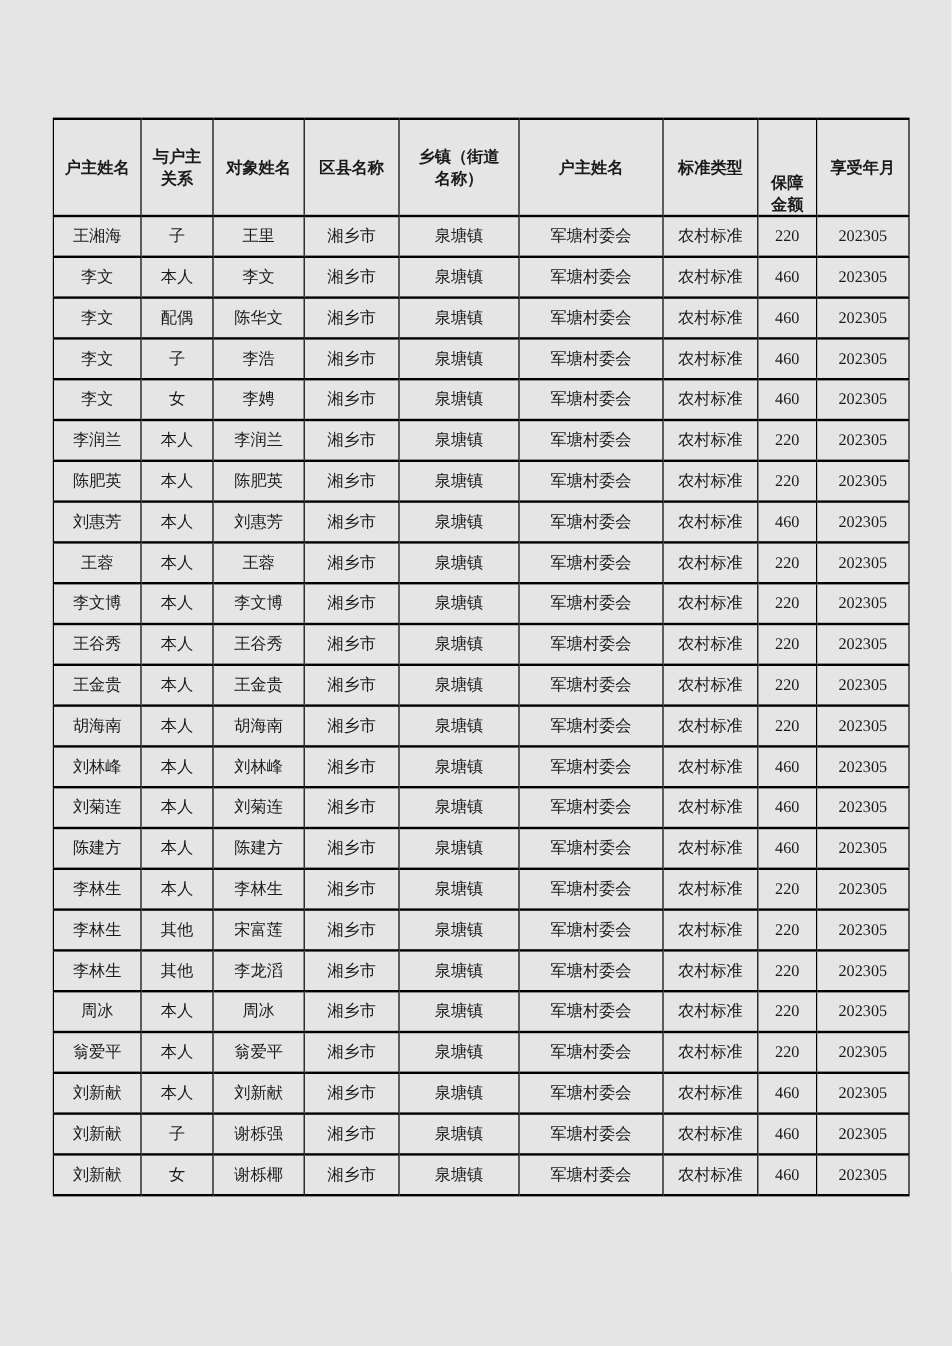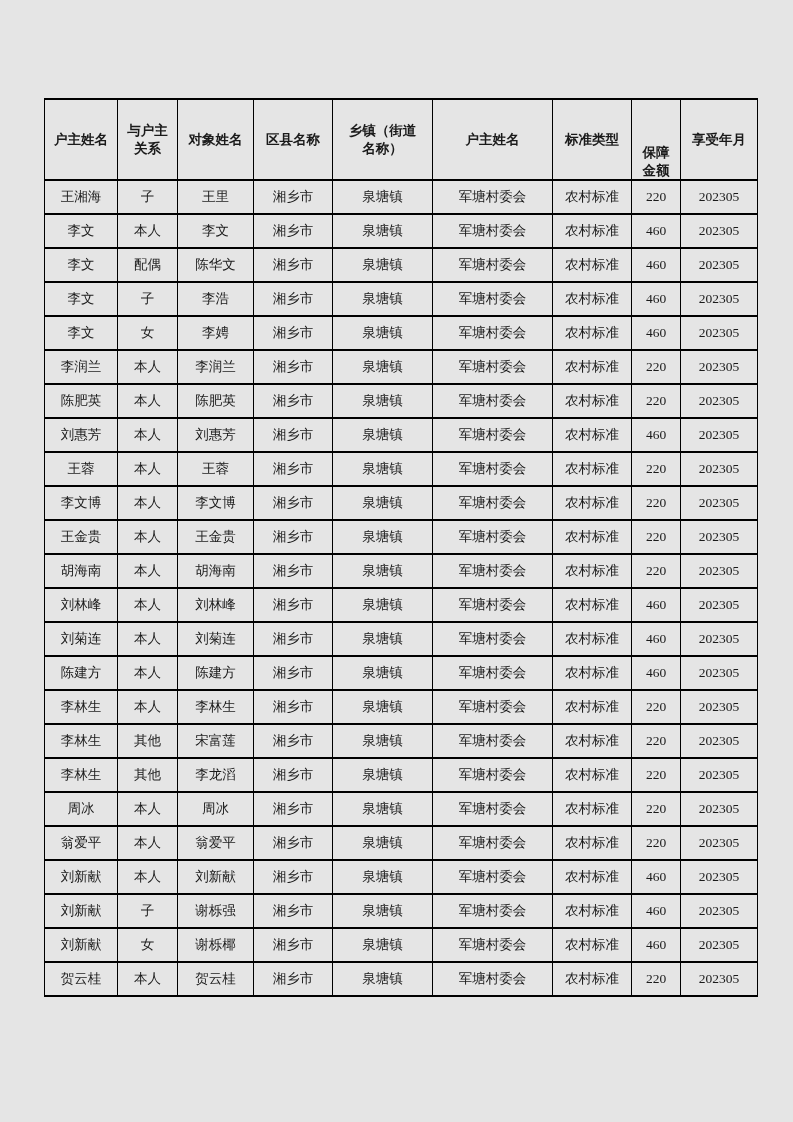--- a/index.html
+++ b/index.html
@@ -185,20 +185,31 @@
           <td>本人</td>
           <td>李文博</td>
           <td>湘乡市</td>
           <td>泉塘镇</td>
           <td>军塘村委会</td>
           <td>农村标准</td>
           <td>220</td>
           <td>202305</td>
         </tr>
         <tr>
+          <td>王谷秀</td>
+          <td>本人</td>
+          <td>王谷秀</td>
+          <td>湘乡市</td>
+          <td>泉塘镇</td>
+          <td>军塘村委会</td>
+          <td>农村标准</td>
+          <td>220</td>
+          <td>202305</td>
+        </tr>
+        <tr>
           <td>王金贵</td>
           <td>本人</td>
           <td>王金贵</td>
           <td>湘乡市</td>
           <td>泉塘镇</td>
           <td>军塘村委会</td>
           <td>农村标准</td>
           <td>220</td>
           <td>202305</td>
         </tr>
@@ -325,28 +336,17 @@
         </tr>
         <tr>
           <td>刘新献</td>
           <td>女</td>
           <td>谢栎椰</td>
           <td>湘乡市</td>
           <td>泉塘镇</td>
           <td>军塘村委会</td>
           <td>农村标准</td>
           <td>460</td>
-          <td>202305</td>
-        </tr>
-        <tr>
-          <td>贺云桂</td>
-          <td>本人</td>
-          <td>贺云桂</td>
-          <td>湘乡市</td>
-          <td>泉塘镇</td>
-          <td>军塘村委会</td>
-          <td>农村标准</td>
-          <td>220</td>
           <td>202305</td>
         </tr>
       </tbody>
   </table>
 </div>
 
 </body></html>

